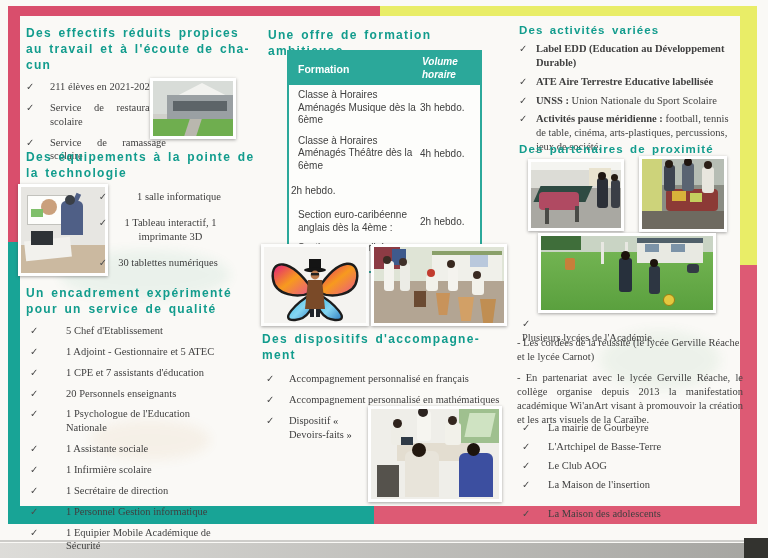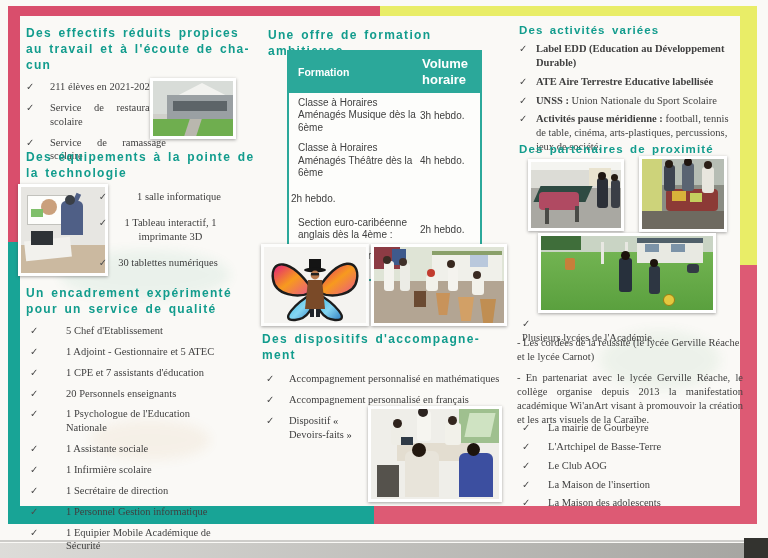--- a/index.html
+++ b/index.html
@@ -16,21 +16,21 @@
   .row{display:flex;align-items:flex-start;}
   .ck{flex:0 0 auto;color:#4c4c4c;font-size:10px;line-height:1.35;}
   .ck::before{content:"\2713";}
   .txt{flex:1 1 auto;}
   .just{text-align:justify;}
   .abs{position:absolute;}
   
   .tbl{position:absolute;left:287px;top:50px;width:191px;border:2px solid #2ba89a;background:#fdfdfb;}
   .thead{display:flex;background:#2ba89a;color:#fff;font-weight:bold;}
   .thead .c1{flex:0 0 118px;padding:6px 4px 6px 9px;font-size:10.5px;display:flex;align-items:center;}
-  .thead .c2{flex:1;padding:4px 4px 4px 2px;font-size:13px;line-height:1.25;display:flex;align-items:center;}
+  .thead .c2{flex:1;padding:4px 4px 4px 2px;font-size:10px;line-height:1.25;display:flex;align-items:center;font-style:italic;}
   .trow{display:flex;min-height:29px;align-items:center;}
   .trow .c1{flex:0 0 118px;padding:4px 2px 4px 9px;font-size:10px;line-height:1.25;}
   .trow .c2{flex:1;padding:4px 2px;font-size:10px;}
   
   .ph{position:absolute;border:3px solid #fff;box-shadow:0 1px 3px rgba(60,60,60,.45);overflow:hidden;background:#cfcfca;}
   .ph>div,.ph>svg{position:absolute;}
   .ghost{position:absolute;filter:blur(6px);opacity:.07;border-radius:50%;}
   .scanedge{position:absolute;left:0;top:543px;width:768px;height:15px;
             background:linear-gradient(to right, rgba(90,90,85,.18), rgba(60,60,55,.45));}
   .scanline{position:absolute;left:0;top:540px;width:768px;height:2px;background:rgba(70,70,66,.25);}
@@ -232,25 +232,25 @@
     <div style="left:84px;top:50px;width:16px;height:24px;background:#d2a066;clip-path:polygon(0 0,100% 0,80% 100%,20% 100%);"></div>
     <div style="left:106px;top:52px;width:16px;height:24px;background:#c08e52;clip-path:polygon(0 0,100% 0,80% 100%,20% 100%);"></div>
     <div style="left:40px;top:44px;width:12px;height:16px;background:#6b4a32;"></div>
   </div>
 
   <div class="h" style="left:262px;top:332px;width:248px;">Des dispositifs d'accompagne-ment</div>
 
   <div class="abs" style="left:266px;top:372px;width:246px;">
     <div class="row t" style="margin-bottom:7px;">
       <span class="ck" style="width:23px;"></span>
+      <span class="txt">Accompagnement personnalisé en français</span>
+    </div>
+    <div class="row t" style="margin-bottom:7px;">
+      <span class="ck" style="width:23px;"></span>
       <span class="txt" style="max-width:212px;">Accompagnement personnalisé en mathématiques</span>
-    </div>
-    <div class="row t" style="margin-bottom:7px;">
-      <span class="ck" style="width:23px;"></span>
-      <span class="txt">Accompagnement personnalisé en français</span>
     </div>
     <div class="row t">
       <span class="ck" style="width:23px;"></span>
       <span class="txt" style="max-width:72px;">Dispositif « Devoirs-faits »</span>
     </div>
   </div>
 
   <div class="ph" style="left:368px;top:406px;width:128px;height:90px;">
     <div style="left:0;top:0;width:100%;height:100%;background:#efeee9;"></div>
     <div style="left:88px;top:0;width:40px;height:34px;background:#9fc08f;"></div>
@@ -357,21 +357,21 @@
         <span class="txt">La mairie de Gourbeyre</span>
       </div>
     <div class="row t" style="margin-bottom:5px;">
         <span class="ck" style="width:26px;"></span>
         <span class="txt">L'Artchipel de Basse-Terre</span>
       </div>
     <div class="row t" style="margin-bottom:5px;justify-content:flex-end;">
         <span class="ck" style="width:26px;"></span>
         <span class="txt">Le Club AOG</span>
       </div>
-    <div class="row t" style="margin-bottom:5px;">
+    <div class="row t" style="margin-bottom:16px;">
         <span class="ck" style="width:26px;"></span>
         <span class="txt">La Maison de l'insertion</span>
       </div>
     <div class="row t">
         <span class="ck" style="width:26px;"></span>
         <span class="txt">La Maison des adolescents</span>
       </div>
   </div>
 
   <div class="scanline"></div>

